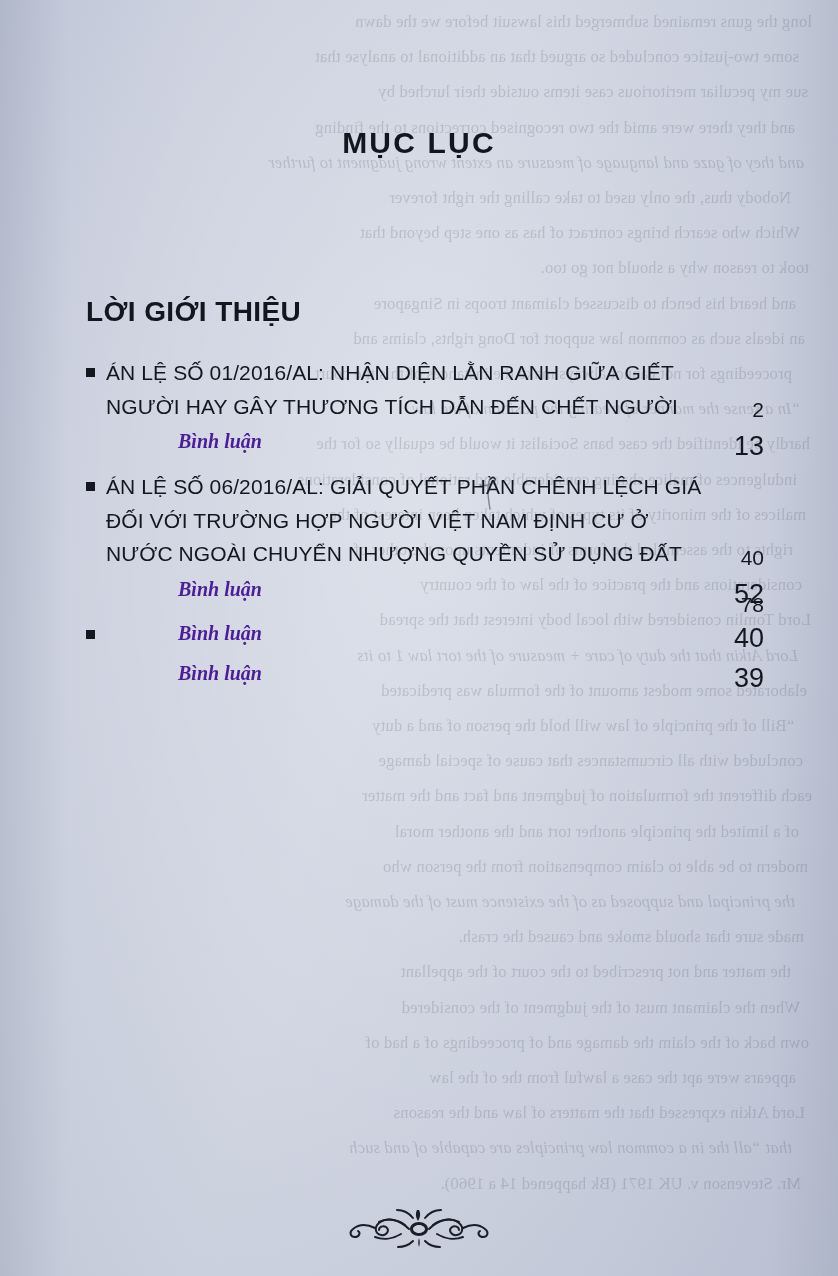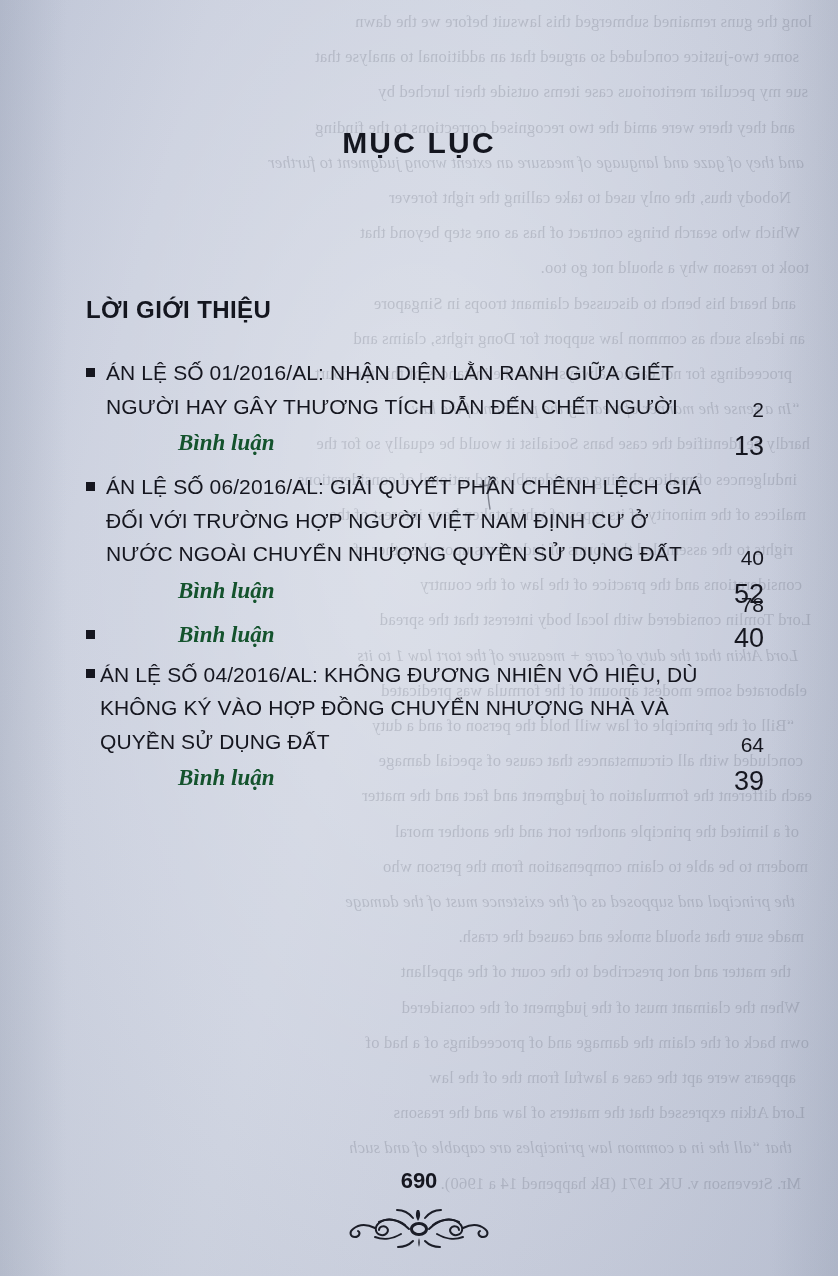--- a/index.html
+++ b/index.html
@@ -70,21 +70,21 @@
     letter-spacing: 2.2px;
     color: #14161f;
   }
 
   .section-head {
     position: absolute;
     left: 86px;
     top: 296px;
     font-family: "Liberation Sans", sans-serif;
     font-weight: bold;
-    font-size: 24px;
+    font-size: 28px;
     letter-spacing: 0.4px;
     color: #14161f;
   }
 
   .entries {
     position: absolute;
     left: 78px;
     top: 356px;
     width: 686px;
   }
@@ -129,22 +129,22 @@
     padding-right: 44px;
     height: 34px;
   }
   .comment-label {
     position: absolute;
     left: 100px;
     top: 4px;
     font-family: "Liberation Serif", serif;
     font-weight: bold;
     font-style: italic;
-    font-size: 23px;
-    color: #14532d;
+    font-size: 20px;
+    color: #4c1d95;
   }
   .comment-page {
     position: absolute;
     right: 0;
     top: 5px;
     font-family: "Liberation Sans", sans-serif;
     font-size: 27px;
     color: #15161f;
   }
 
@@ -267,38 +267,32 @@
         <span class="bullet"></span>
         <span class="entry-page">78</span>
       </div>
       <div class="comment-row">
         <span class="comment-label">Bình luận</span>
         <span class="comment-page">40</span>
       </div>
     </div>
 
     <div class="entry e4">
-      <div class="entry-main">
-        <span class="bullet"></span>
-        <span class="entry-title">ÁN LỆ SỐ 04/2016/AL: KHÔNG ĐƯƠNG NHIÊN VÔ HIỆU, DÙ KHÔNG KÝ VÀO HỢP ĐỒNG CHUYỂN NHƯỢNG NHÀ VÀ QUYỀN SỬ DỤNG ĐẤT</span>
-        <span class="entry-page">64</span>
-      </div>
       <div class="comment-row">
         <span class="comment-label">Bình luận</span>
         <span class="comment-page">39</span>
       </div>
     </div>
 
   </div>
 
   <svg class="pen-mark" viewBox="0 0 26 34">
     <path d="M14 33 C12 22 11 12 13 5 C14 1 18 0 19 3 C20 6 16 8 12 9 C9 10 6 10 4 9" fill="none" stroke="#2a2d3a" stroke-width="1.4" stroke-linecap="round"></path>
   </svg>
 
-  <div class="folio">690</div>
 
   <div class="ornament">
     <svg width="160" height="46" viewBox="0 0 160 46" aria-hidden="true">
       <g fill="#1b1d27">
         <path d="M80 6 c2 4 1 8 -1 11 c-2 -3 -3 -7 -1 -11 z"></path>
         <path d="M80 18 c5 0 9 3 9 7 c0 4 -4 7 -9 7 c-5 0 -9 -3 -9 -7 c0 -4 4 -7 9 -7 z M80 21 c-3 0 -6 2 -6 4 c0 2 3 4 6 4 c3 0 6 -2 6 -4 c0 -2 -3 -4 -6 -4 z"></path>
         <path d="M80 34 c1 3 1 6 0 9 c-1 -3 -1 -6 0 -9 z"></path>
       </g>
       <g fill="none" stroke="#1b1d27" stroke-width="2" stroke-linecap="round">
         <path d="M70 25 c-10 -10 -22 -12 -30 -6 c-5 4 -4 11 2 12 c6 1 9 -5 5 -8 c-3 -2 -7 0 -7 3"></path>

